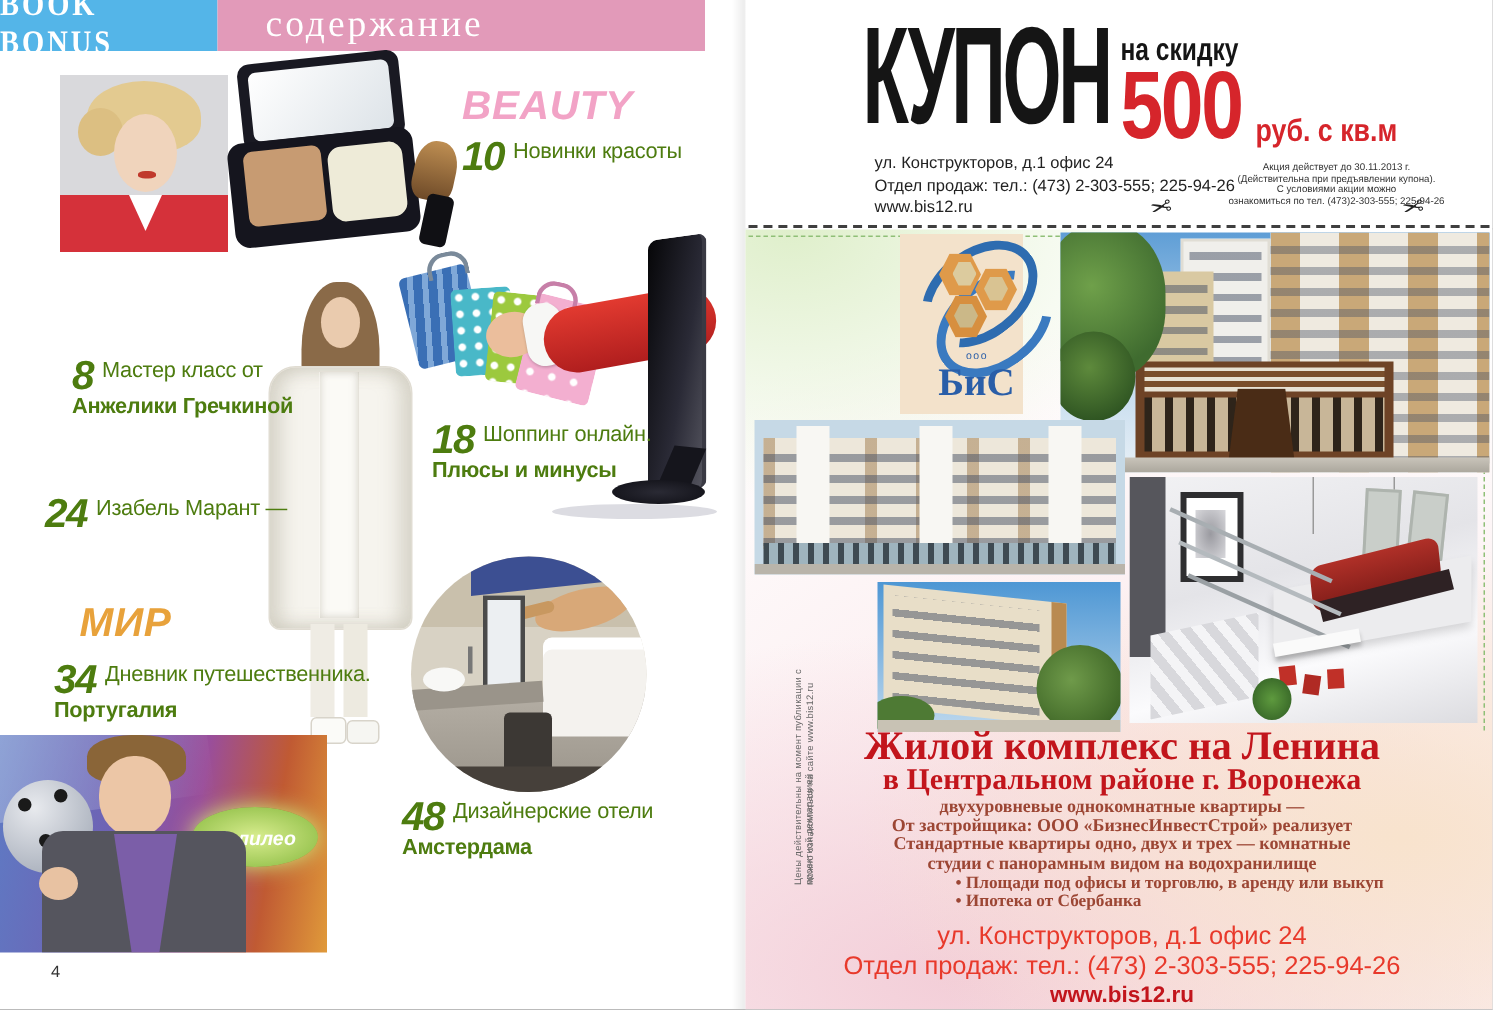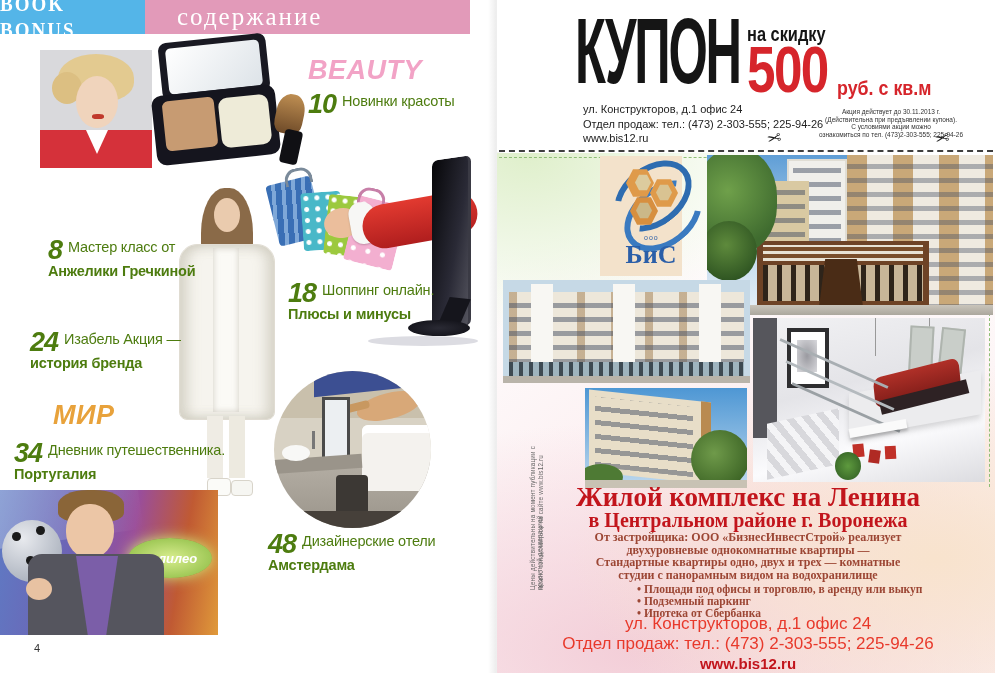--- a/index.html
+++ b/index.html
@@ -128,27 +128,26 @@
     </div>
 
     <div class="abs toc-item" style="left:288px;top:281px;width:200px;">
       <span class="toc-num">18</span>
       <span class="toc-l1">Шоппинг онлайн.</span>
       <span class="toc-l2">Плюсы и минусы</span>
     </div>
 
     <div class="abs toc-item" style="left:30px;top:330px;width:200px;">
       <span class="toc-num">24</span>
-      <span class="toc-l1">Изабель Акция —</span>
-      <span class="toc-l2">история бренда</span>
+      <span class="toc-l1">Изабель Марант —</span>
     </div>
 
     <div class="abs sec-label" style="left:53px;top:400px;color:#E8A23B;">МИР</div>
 
-    <div class="abs toc-item" style="left:14px;top:441px;width:235px;">
+    <div class="abs toc-item" style="left:36px;top:441px;width:235px;">
       <span class="toc-num">34</span>
       <span class="toc-l1">Дневник путешественника.</span>
       <span class="toc-l2">Португалия</span>
     </div>
 
     <div class="abs ph round" style="left:274px;top:371px;width:157px;height:157px;background:linear-gradient(180deg,#C9C0AC 0%,#C9C0AC 30%,#D8D2C4 30%,#D8D2C4 58%,#B4AEA4 58%,#9A948A 100%);">
       <div class="abs" style="left:40px;top:-6px;width:120px;height:26px;background:#3C4F92;transform:skewY(-6deg);"></div>
       <div class="abs" style="left:82px;top:22px;width:66px;height:26px;background:#D8A878;border-radius:50%;transform:rotate(-14deg);"></div>
       <div class="abs" style="left:52px;top:34px;width:44px;height:8px;background:#C89860;transform:rotate(-14deg);border-radius:4px;"></div>
       <div class="abs" style="left:48px;top:26px;width:22px;height:64px;background:#ECEFF2;border:3px solid #4A4A4A;"></div>
@@ -284,29 +283,28 @@
         <div class="abs" style="left:100px;top:126px;width:11px;height:13px;background:#C03028;transform:rotate(-6deg);"></div>
         <div class="abs" style="left:116px;top:132px;width:11px;height:13px;background:#B02A24;transform:rotate(8deg);"></div>
         <div class="abs" style="left:132px;top:128px;width:11px;height:13px;background:#C03028;transform:rotate(-3deg);"></div>
         <div class="abs" style="left:82px;top:134px;width:26px;height:28px;background:radial-gradient(#5E9A3E,#2E5A22);border-radius:50%;"></div>
       </div>
 
       <div class="abs ad-title1" style="left:8px;top:329px;width:486px;">Жилой комплекс на Ленина</div>
       <div class="abs ad-title2" style="left:8px;top:356px;width:486px;">в Центральном районе г. Воронежа</div>
 
       <div class="abs ad-body" style="left:8px;top:378px;width:486px;">
+        <div>двухуровневые однокомнатные квартиры —</div>
         <div>От застройщика: ООО «БизнесИнвестСтрой» реализует</div>
-        <div>двухуровневые однокомнатные квартиры —</div>
         <div>Стандартные квартиры одно, двух и трех — комнатные</div>
         <div>студии с панорамным видом на водохранилище</div>
       </div>
 
       <div class="abs" style="left:140px;top:430px;">
         <div class="ad-bullet">Площади под офисы и торговлю, в аренду или выкуп</div>
-        <div class="ad-bullet">Подземный паркинг</div>
         <div class="ad-bullet">Ипотека от Сбербанка</div>
       </div>
 
       <div class="abs ad-contact" style="left:8px;top:461px;width:486px;font-size:17px;">ул. Конструкторов, д.1 офис 24</div>
       <div class="abs ad-contact" style="left:8px;top:481px;width:486px;font-size:17px;">Отдел продаж: тел.: (473) 2-303-555; 225-94-26</div>
       <div class="abs ad-contact" style="left:8px;top:502px;width:486px;font-size:15px;font-weight:bold;color:#C2151C;">www.bis12.ru</div>
 
       <div class="abs sidenote" style="left:32px;top:272px;height:165px;">Цены действительны на момент публикации с проектной декларацией</div>
       <div class="abs sidenote" style="left:40px;top:272px;height:165px;">можно ознакомиться на сайте www.bis12.ru</div>
     </div>

